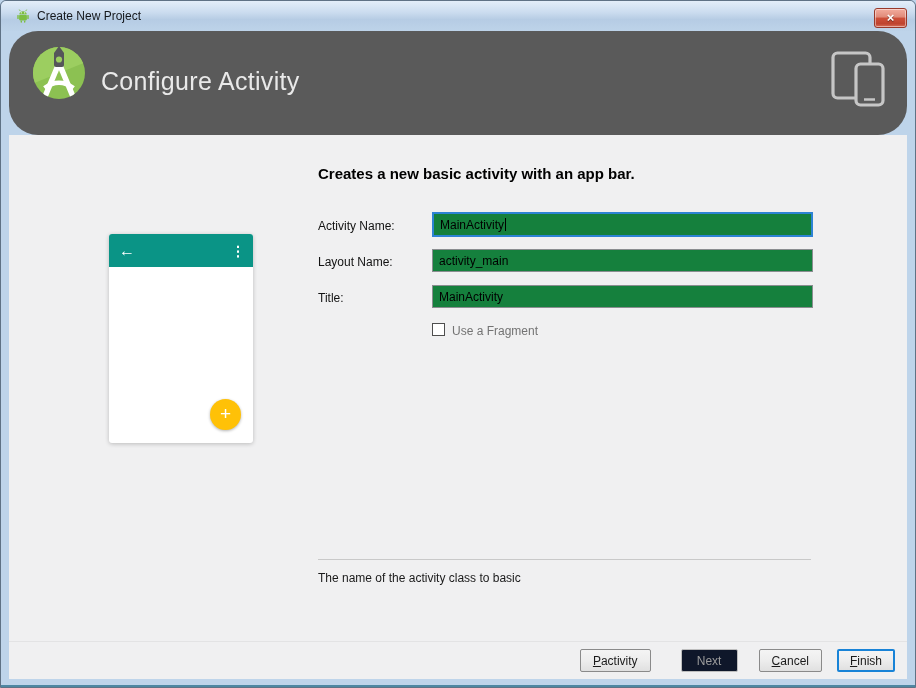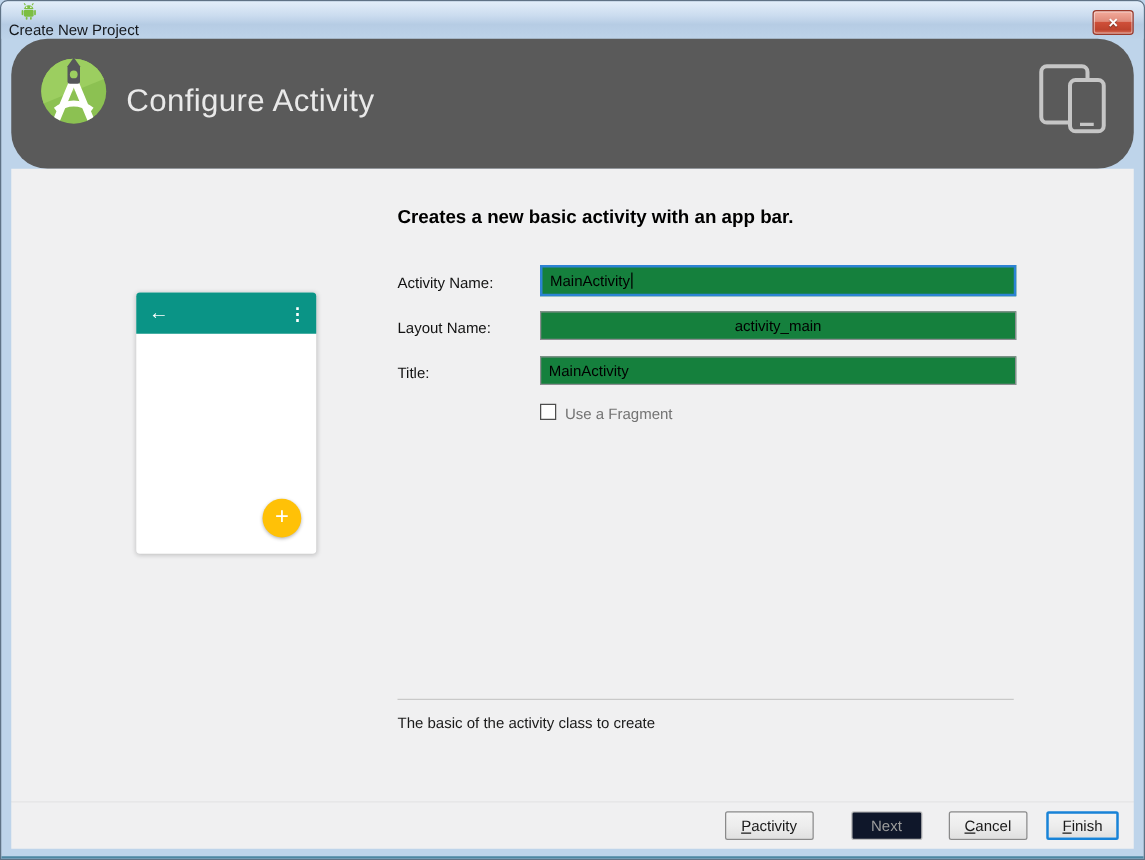--- a/index.html
+++ b/index.html
@@ -10,21 +10,21 @@
     background:#BED4EA;
     overflow:hidden;
     border:1px solid #5F7285;
     border-radius:6px 6px 0 0;
   }
   
   .titlebar {
     position:absolute; left:0; top:0; right:0; height:30px;
     background:linear-gradient(180deg,#E3EEF9 0%,#CBDCEF 38%,#B6CCE4 62%,#BDD3E9 100%);
     border-radius:5px 5px 0 0;
-    display:flex; align-items:flex-start;flex-direction:column;
+    display:flex; align-items:center;
   }
   .titlebar-icon { margin-left:14px; width:16px; height:16px; flex:0 0 auto; }
   .titlebar-text { margin-left:6px; font-size:12px; color:#15181C; }
   .close-btn {
     position:absolute; right:8px; top:7px; width:33px; height:20px;
     border:1px solid #99392A; border-radius:3px;
     background:linear-gradient(180deg,#F3AC9D 0%,#E08A79 45%,#CE4F39 50%,#BE432E 82%,#D8705B 100%);
     box-shadow:inset 0 0 0 1px rgba(255,255,255,0.45);
     display:flex; align-items:center; justify-content:center;
     cursor:pointer;
@@ -172,34 +172,34 @@
     </div>
   </div>
 
   <div class="flabel" style="top:84px;">Activity Name:</div>
   <div class="textbox focused" style="top:77px;">
     <span>MainActivity</span>
     <span class="caret"></span>
   </div>
 
   <div class="flabel" style="top:120px;">Layout Name:</div>
-  <div class="textbox" style="top:114px;justify-content:center;">
+  <div class="textbox" style="top:114px;">
     <span>activity_main</span>
   </div>
 
   <div class="flabel" style="top:156px;">Title:</div>
   <div class="textbox" style="top:150px;">
     <span>MainActivity</span>
   </div>
 
   <div class="checkbox"></div>
   <div class="cblabel">Use a Fragment</div>
 
   <div class="divider"></div>
-  <div class="hint">The basic of the activity class to create</div>
+  <div class="hint">The name of the activity class to basic</div>
 
   <div class="footer-sep"></div>
   <div class="footer">
     <button class="btn">
         <span class="mn">P</span>
         <span>activity</span>
       </button>
     <button class="btn disabled ml30">
         <span class="mn"></span>
         <span>Next</span>

